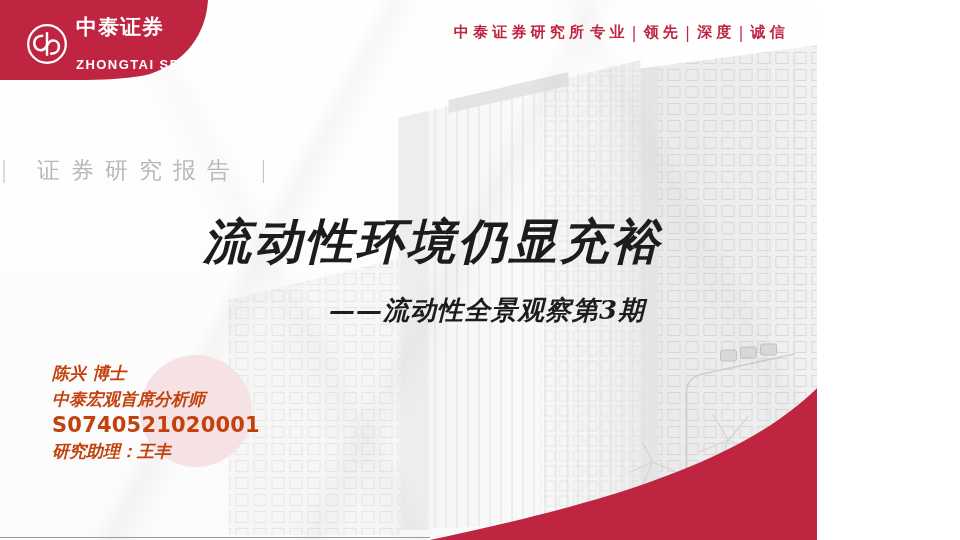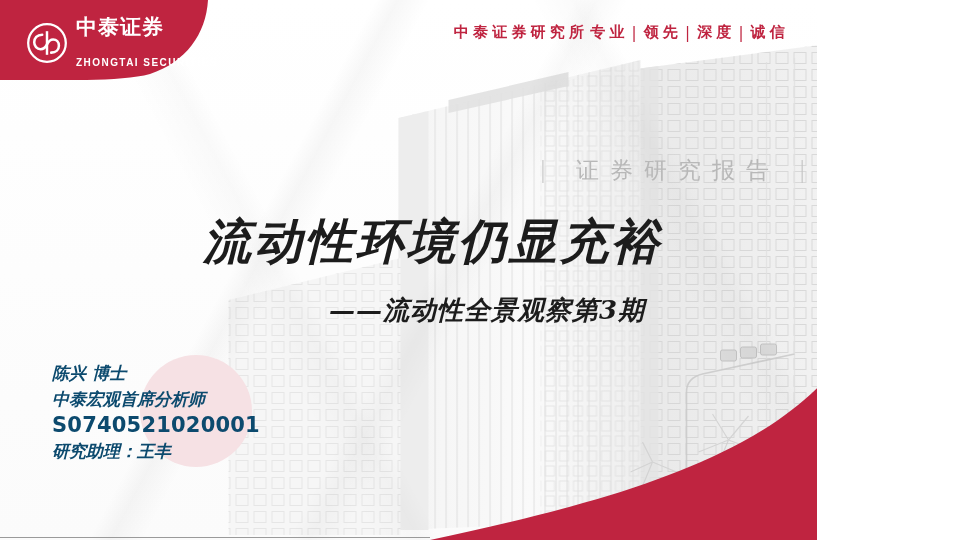--- a/index.html
+++ b/index.html
@@ -67,21 +67,21 @@
   }
   .logo-cn {
     color: #ffffff;
     font-size: 21px;
     font-weight: 700;
     letter-spacing: 1px;
     font-family: "DejaVu Sans", "Liberation Sans", sans-serif;
   }
   .logo-en {
     color: #ffffff;
-    font-size: 10px;
+    font-size: 13px;
     font-weight: 700;
     letter-spacing: 1.45px;
     margin-top: 20px;
     font-family: "Liberation Sans", sans-serif;
   }
 
   
   .header-tagline {
     position: absolute;
     top: 23px;
@@ -134,21 +134,21 @@
     pointer-events: none;
   }
   .bottom-curve svg { display: block; width: 100%; height: 100%; }
 
   
   .eyebrow {
     position: absolute;
     left: 0; right: 0;
     top: 155px;
     z-index: 6;
-    text-align: right;
+    text-align: left;
     color: #b8b8b8;
     font-size: 23px;
     font-weight: 400;
     letter-spacing: 11px;
     font-family: "DejaVu Sans", "Liberation Sans", sans-serif;
     white-space: nowrap;
   }
   .eyebrow .bar { color: #c4c4c4; font-weight: 300; }
 
   
@@ -183,21 +183,21 @@
     white-space: nowrap;
     margin-left: 12px;
   }
 
   
   .author-block {
     position: absolute;
     left: 52px;
     top: 360px;
     z-index: 6;
-    color: #0c4a6e;
+    color: #c2410c;
     font-size: 17px;
     line-height: 26px;
     font-family: "DejaVu Serif", "Liberation Serif", serif;
     font-style: italic;
     font-weight: 700;
     white-space: nowrap;
   }
   .author-block .meta-line { display: block; }
   .author-block .meta-code,
   .author-block .meta-date {

